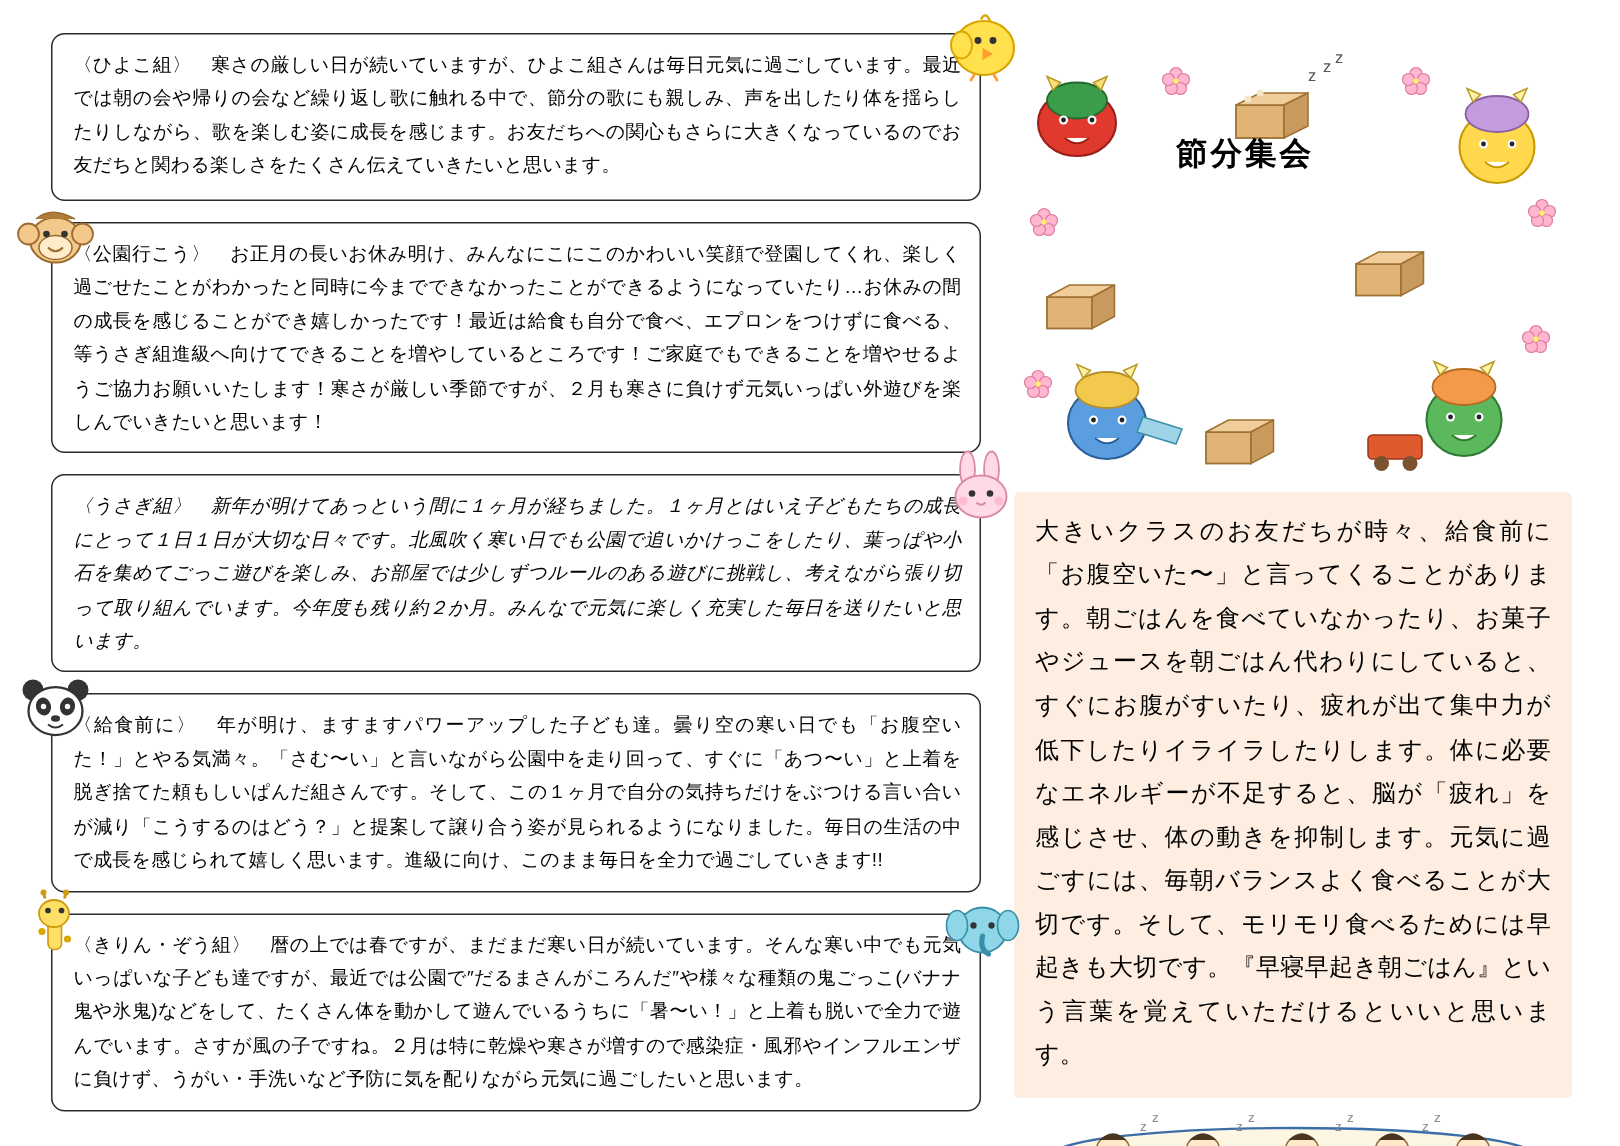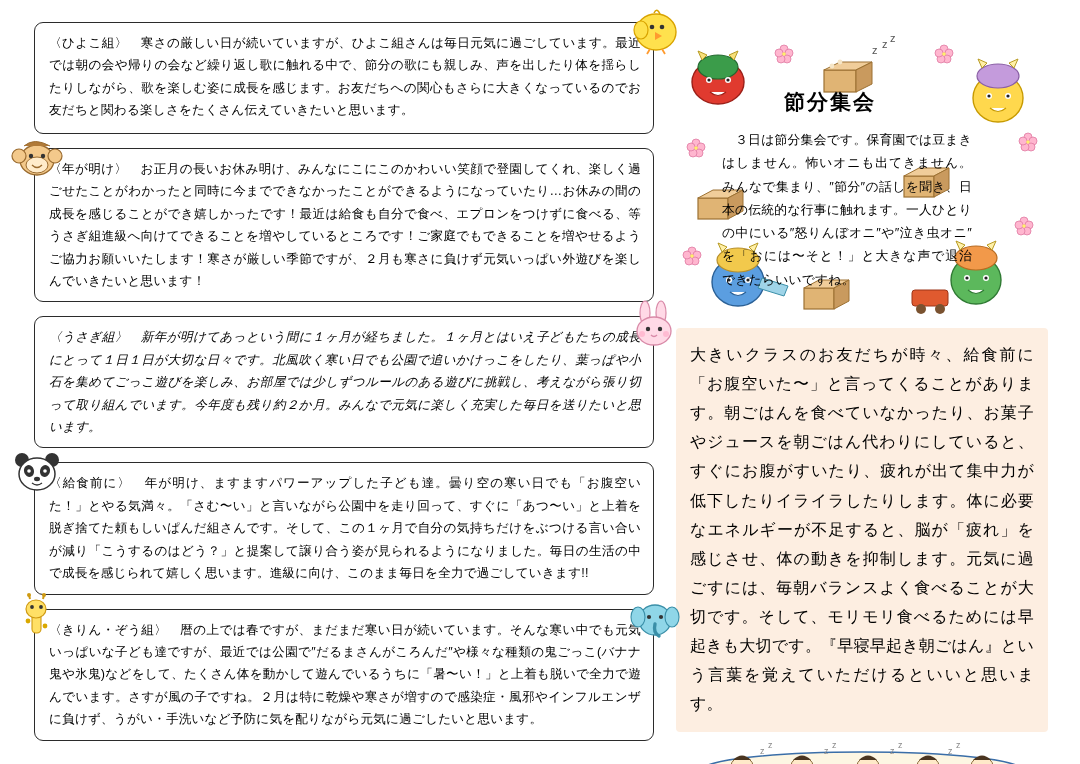--- a/index.html
+++ b/index.html
@@ -153,21 +153,21 @@
           <circle cx="9" cy="22" r="7" fill="#f3c98b" stroke="#9a6b2f" stroke-width="1.2"></circle>
           <circle cx="45" cy="22" r="7" fill="#f3c98b" stroke="#9a6b2f" stroke-width="1.2"></circle>
           <ellipse cx="27" cy="31" rx="11" ry="8" fill="#ffeccb" stroke="#9a6b2f" stroke-width="1"></ellipse>
           <circle cx="21" cy="22" r="2.2" fill="#333"></circle>
           <circle cx="33" cy="22" r="2.2" fill="#333"></circle>
           <path d="M22 31 q5 5 10 0" fill="none" stroke="#9a6b2f" stroke-width="1.3"></path>
           <path d="M14 12 q10 -9 26 0" fill="#b07a38" stroke="#9a6b2f" stroke-width="1"></path>
         </svg>
       </div>
       <div class="bubble">
-        <span class="lead">〈年が明け〉</span><span>　お正月の長いお休み明け、みんなにこにこのかわいい笑顔で登園してくれ、楽しく過ごせたことがわかったと同時に今までできなかったことができるようになっていたり…お休みの間の成長を感じることができ嬉しかったです！最近は給食も自分で食べ、エプロンをつけずに食べる、等うさぎ組進級へ向けてできることを増やしているところです！ご家庭でもできることを増やせるようご協力お願いいたします！寒さが厳しい季節ですが、２月も寒さに負けず元気いっぱい外遊びを楽しんでいきたいと思います！</span>
+        <span class="lead">〈公園行こう〉</span><span>　お正月の長いお休み明け、みんなにこにこのかわいい笑顔で登園してくれ、楽しく過ごせたことがわかったと同時に今までできなかったことができるようになっていたり…お休みの間の成長を感じることができ嬉しかったです！最近は給食も自分で食べ、エプロンをつけずに食べる、等うさぎ組進級へ向けてできることを増やしているところです！ご家庭でもできることを増やせるようご協力お願いいたします！寒さが厳しい季節ですが、２月も寒さに負けず元気いっぱい外遊びを楽しんでいきたいと思います！</span>
       </div>
     </div>
 
     <div class="class-block blk-3">
       <div class="mascot-right">
         <svg viewBox="0 0 54 50" width="54" height="50">
           <ellipse cx="17" cy="13" rx="5" ry="12" fill="#ffd9e6" stroke="#d98aa8" stroke-width="1.2"></ellipse>
           <ellipse cx="33" cy="13" rx="5" ry="12" fill="#ffd9e6" stroke="#d98aa8" stroke-width="1.2"></ellipse>
           <ellipse cx="26" cy="31" rx="17" ry="14" fill="#ffd9e6" stroke="#d98aa8" stroke-width="1.3"></ellipse>
           <circle cx="20" cy="29" r="2.2" fill="#333"></circle>
@@ -365,21 +365,20 @@
         </g>
 
         <g fill="#555" font-size="11" font-family="Liberation Sans, sans-serif">
           <text x="196" y="34">z</text>
           <text x="206" y="28">z</text>
           <text x="214" y="22">z</text>
         </g>
       </svg>
 
       <div class="setsubun-title">節分集会</div>
-      <div class="setsubun-body">　３日は節分集会です。保育園では豆まきはしません。怖いオニも出てきません。みんなで集まり、″節分″の話しを聞き、日本の伝統的な行事に触れます。一人ひとりの中にいる″怒りんぼオニ″や″泣き虫オニ″を「おには〜そと！」と大きな声で退治できたらいいですね。</div>
     </div>
 
     <div class="tip-box">
       <span>大きいクラスのお友だちが時々、給食前に「お腹空いた〜」と言ってくることがあります。朝ごはんを食べていなかったり、お菓子やジュースを朝ごはん代わりにしていると、すぐにお腹がすいたり、疲れが出て集中力が低下したりイライラしたりします。体に必要なエネルギーが不足すると、脳が「疲れ」を感じさせ、体の動きを抑制します。元気に過ごすには、毎朝バランスよく食べることが大切です。そして、モリモリ食べるためには早起きも大切です。『早寝早起き朝ごはん』という言葉を覚えていただけるといいと思います。</span>
     </div>
 
 
     <div class="footer-art">
       <svg width="372" height="60" style="position:absolute;left:0;top:0;">
         <ellipse cx="186" cy="34" rx="160" ry="18" fill="#fdf6e3" stroke="#3a6ea8" stroke-width="1.6"></ellipse>

